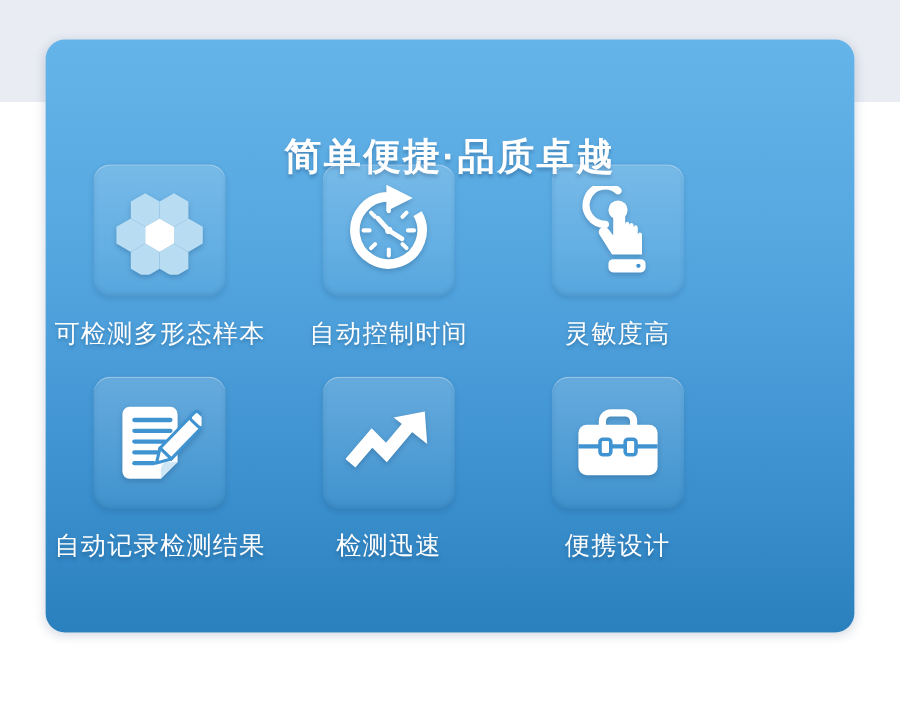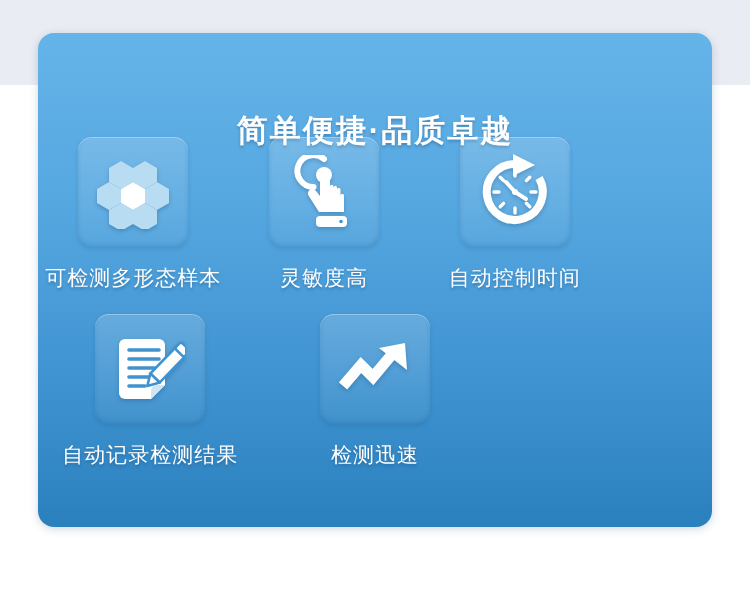--- a/index.html
+++ b/index.html
@@ -127,36 +127,20 @@
               <polygon points="49,48 61,55 61,69 49,76 37,69 37,55"></polygon>
             </g>
             <polygon points="37,27 49,34 49,48 37,55 25,48 25,34" fill="#ffffff"></polygon>
           </svg>
         </div>
         <div class="feature-label">可检测多形态样本</div>
       </div>
 
       <div class="feature-cell">
         <div class="icon-tile">
-          <svg width="66" height="74" viewBox="0 0 66 74" aria-hidden="true">
-            <path d="M33 4 A16 16 0 1 0 22.5 32" fill="none" stroke="#ffffff" stroke-width="6" stroke-linecap="round"></path>
-            <circle cx="33" cy="20" r="8" fill="#ffffff"></circle>
-            <path d="M29 17 L29 41 L25 36 C22 32 15 35 17.5 40.5 L28 57 L53 57 L53 41
-                     C53 38 49.5 38 49.5 41 L49.5 35 C49.5 32 46 32 46 35 L46 33
-                     C46 30 42.5 30 42.5 33 L42.5 32 C42.5 29 39 29 39 32 L39 17
-                     C39 13 29 13 29 17 Z" fill="#ffffff"></path>
-            <rect x="25" y="61" width="31" height="11" rx="4" fill="#ffffff"></rect>
-            <circle cx="50" cy="66.5" r="1.8" fill="#3f93d1"></circle>
-          </svg>
-        </div>
-        <div class="feature-label">灵敏度高</div>
-      </div>
-
-      <div class="feature-cell">
-        <div class="icon-tile">
           <svg width="76" height="76" viewBox="0 0 76 76" aria-hidden="true">
             <g fill="none" stroke="#ffffff" stroke-width="8" stroke-linecap="butt">
               <path d="M38 10 A28 28 0 1 0 62 24"></path>
             </g>
             <polygon points="36,0 36,22 58,11" fill="#ffffff"></polygon>
             <g stroke="#ffffff" stroke-width="3.4" stroke-linecap="round">
               <line x1="38" y1="17" x2="38" y2="22"></line>
               <line x1="59" y1="38" x2="54" y2="38"></line>
               <line x1="38" y1="59" x2="38" y2="54"></line>
               <line x1="17" y1="38" x2="22" y2="38"></line>
@@ -168,20 +152,36 @@
             <g stroke="#ffffff" stroke-width="4" stroke-linecap="round">
               <line x1="38" y1="38" x2="29" y2="28"></line>
               <line x1="38" y1="38" x2="49" y2="45"></line>
             </g>
             <circle cx="38" cy="38" r="3" fill="#ffffff"></circle>
           </svg>
         </div>
         <div class="feature-label">自动控制时间</div>
       </div>
 
+      <div class="feature-cell">
+        <div class="icon-tile">
+          <svg width="66" height="74" viewBox="0 0 66 74" aria-hidden="true">
+            <path d="M33 4 A16 16 0 1 0 22.5 32" fill="none" stroke="#ffffff" stroke-width="6" stroke-linecap="round"></path>
+            <circle cx="33" cy="20" r="8" fill="#ffffff"></circle>
+            <path d="M29 17 L29 41 L25 36 C22 32 15 35 17.5 40.5 L28 57 L53 57 L53 41
+                     C53 38 49.5 38 49.5 41 L49.5 35 C49.5 32 46 32 46 35 L46 33
+                     C46 30 42.5 30 42.5 33 L42.5 32 C42.5 29 39 29 39 32 L39 17
+                     C39 13 29 13 29 17 Z" fill="#ffffff"></path>
+            <rect x="25" y="61" width="31" height="11" rx="4" fill="#ffffff"></rect>
+            <circle cx="50" cy="66.5" r="1.8" fill="#3f93d1"></circle>
+          </svg>
+        </div>
+        <div class="feature-label">灵敏度高</div>
+      </div>
+
     </div>
 
     <div class="feature-row row-2">
 
       <div class="feature-cell">
         <div class="icon-tile">
           <svg width="70" height="72" viewBox="0 0 70 72" aria-hidden="true">
             <path d="M10 6 h34 a6 6 0 0 1 6 6 v40 l-14 14 h-26 a6 6 0 0 1 -6 -6 v-48 a6 6 0 0 1 6 -6 Z" fill="#ffffff"></path>
             <path d="M50 52 l-14 14 v-8 a6 6 0 0 1 6 -6 Z" fill="#cfe6f6"></path>
             <g stroke="#3f93d1" stroke-width="3.6" stroke-linecap="round">
@@ -204,17 +204,29 @@
       <div class="feature-cell">
         <div class="icon-tile">
           <svg width="72" height="60" viewBox="0 0 72 60" aria-hidden="true">
             <polyline points="4,47 22,26 34,38 55,13" fill="none" stroke="#ffffff" stroke-width="11" stroke-linejoin="miter" stroke-linecap="butt"></polyline>
             <polygon points="66,4 68,31 40,9" fill="#ffffff"></polygon>
           </svg>
         </div>
         <div class="feature-label">检测迅速</div>
       </div>
 
+      <div class="feature-cell">
+        <div class="icon-tile">
+          <svg width="74" height="62" viewBox="0 0 74 62" aria-hidden="true">
+            <path d="M24 16 v-3 a7 7 0 0 1 7 -7 h12 a7 7 0 0 1 7 7 v3" fill="none" stroke="#ffffff" stroke-width="6" stroke-linecap="round" stroke-linejoin="round"></path>
+            <rect x="4" y="16" width="66" height="42" rx="7" fill="#ffffff"></rect>
+            <line x1="4" y1="34" x2="70" y2="34" stroke="#3f93d1" stroke-width="3.4"></line>
+            <rect x="22" y="28" width="9" height="13" rx="2.5" fill="#ffffff" stroke="#3f93d1" stroke-width="3"></rect>
+            <rect x="43" y="28" width="9" height="13" rx="2.5" fill="#ffffff" stroke="#3f93d1" stroke-width="3"></rect>
+          </svg>
+        </div>
+        <div class="feature-label">便携设计</div>
+      </div>
 
     </div>
 
   </div>
 </section>
 
 </body></html>

